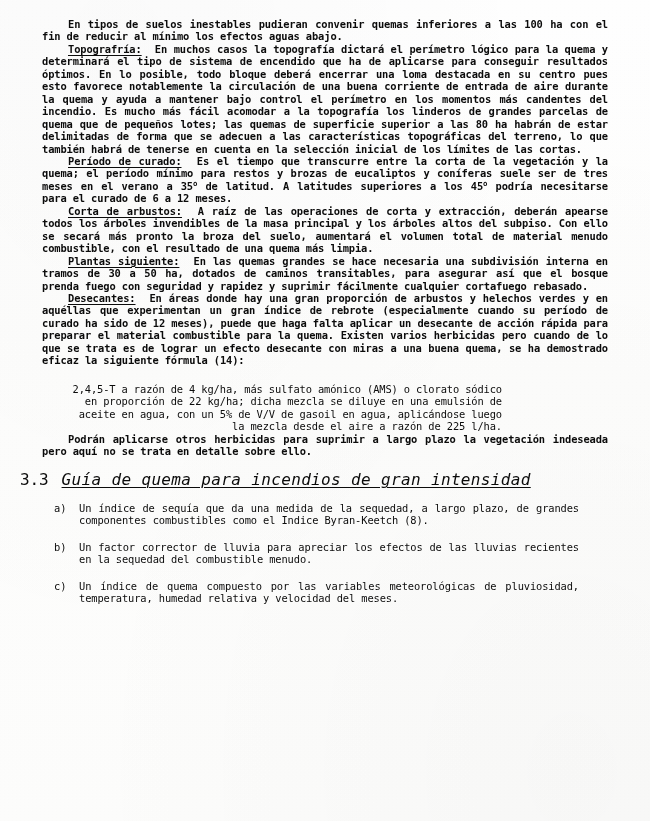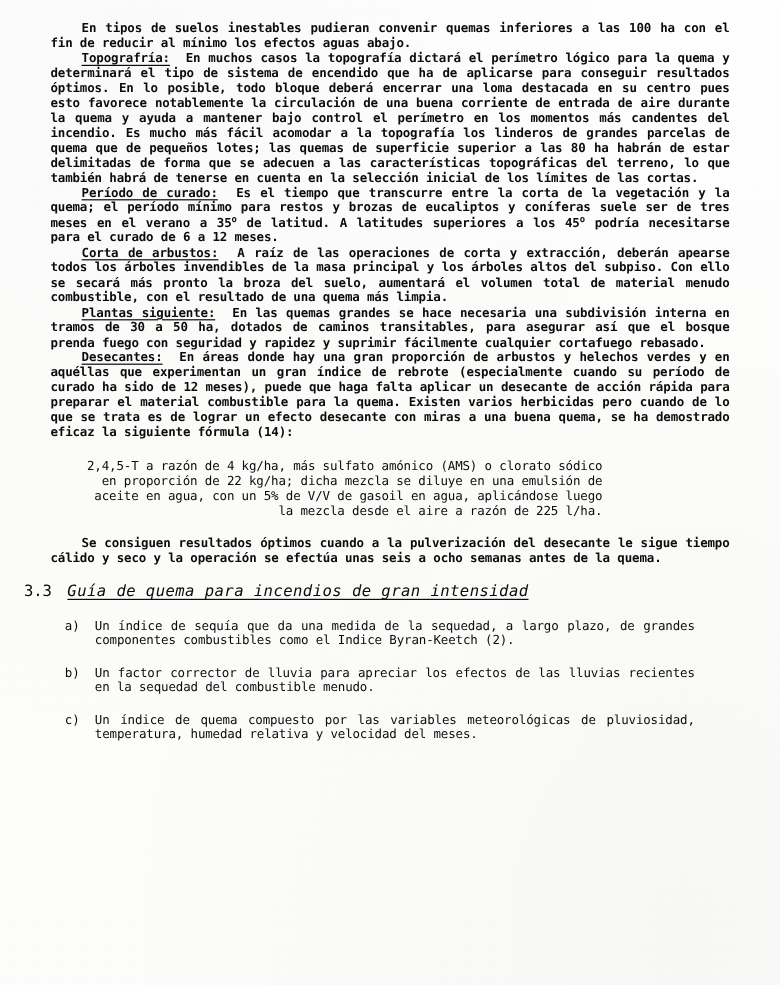--- a/index.html
+++ b/index.html
@@ -74,21 +74,21 @@
     margin-top: 16px;
     margin-left: 30px;
     width: 430px;
     text-align: right;
   }
 
   
   .section {
     margin-top: 17px;
     margin-left: -22px;
-    font-size: 13px;
+    font-size: 16px;
     line-height: 12.45px;
     display: flex;
     gap: 13px;
     align-items: baseline;
     letter-spacing: -0.12px;
   }
   .section-num { white-space: pre; }
   .section-title {
     text-decoration: underline;
     text-underline-offset: 2px;
@@ -134,34 +134,34 @@
   <p class="para gap-md"><span class="rih">Período de curado:</span>&nbsp;&nbsp;<span>Es el tiempo que transcurre entre la corta de la vegetación y la quema; el período mínimo para restos y brozas de eucaliptos y coníferas suele ser de tres meses en el verano a 35</span><sup class="deg">o</sup><span> de latitud. A latitudes superiores a los 45</span><sup class="deg">o</sup><span> podría necesitarse para el curado de 6 a 12 meses.</span></p>
 
   <p class="para gap-md"><span class="rih">Corta de arbustos:</span>&nbsp;&nbsp;<span>A raíz de las operaciones de corta y extracción, deberán apearse todos los árboles invendibles de la masa principal y los árboles altos del subpiso. Con ello se secará más pronto la broza del suelo, aumentará el volumen total de material menudo combustible, con el resultado de una quema más limpia.</span></p>
 
   <p class="para gap-md"><span class="rih">Plantas siguiente:</span>&nbsp;&nbsp;<span>En las quemas grandes se hace necesaria una subdivisión interna en tramos de 30 a 50 ha, dotados de caminos transitables, para asegurar así que el bosque prenda fuego con seguridad y rapidez y suprimir fácilmente cualquier cortafuego rebasado.</span></p>
 
   <p class="para gap-md"><span class="rih">Desecantes:</span>&nbsp;&nbsp;<span>En áreas donde hay una gran proporción de arbustos y helechos verdes y en aquéllas que experimentan un gran índice de rebrote (especialmente cuando su período de curado ha sido de 12 meses), puede que haga falta aplicar un desecante de acción rápida para preparar el material combustible para la quema. Existen varios herbicidas pero cuando de lo que se trata es de lograr un efecto desecante con miras a una buena quema, se ha demostrado eficaz la siguiente fórmula (14):</span></p>
 
   <p class="blk formula">2,4,5-T a razón de 4 kg/ha, más sulfato amónico (AMS) o clorato sódico en proporción de 22 kg/ha; dicha mezcla se diluye en una emulsión de aceite en agua, con un 5% de V/V de gasoil en agua, aplicándose luego la mezcla desde el aire a razón de 225 l/ha.</p>
 
-  <p class="para gap-lg">Se consiguen resultados óptimos cuando a la pulverización del desecante le sigue tiempo cálido y seco y la operación se efectúa unas seis a ocho semanas antes de la quema.</p>
 
+  <p class="para gap-md">Podrán aplicarse otros herbicidas para suprimir a largo plazo la vegetación indeseada pero aquí no se trata en detalle sobre ello.</p>
 
   <div class="section">
     <span class="section-num">3.3</span>
     <span class="section-title">Guía de quema para incendios de gran intensidad</span>
   </div>
 
 
   <div class="list">
 
     <div class="li">
       <span class="li-mark">a)</span>
-      <span class="li-text">Un índice de sequía que da una medida de la sequedad, a largo plazo, de grandes componentes combustibles como el Indice Byran-Keetch (2).</span>
+      <span class="li-text">Un índice de sequía que da una medida de la sequedad, a largo plazo, de grandes componentes combustibles como el Indice Byran-Keetch (8).</span>
     </div>
 
     <div class="li">
       <span class="li-mark">b)</span>
       <span class="li-text">Un factor corrector de lluvia para apreciar los efectos de las lluvias recientes en la sequedad del combustible menudo.</span>
     </div>
 
     <div class="li">
       <span class="li-mark">c)</span>
       <span class="li-text">Un índice de quema compuesto por las variables meteorológicas de pluviosidad, temperatura, humedad relativa y velocidad del meses.</span>

